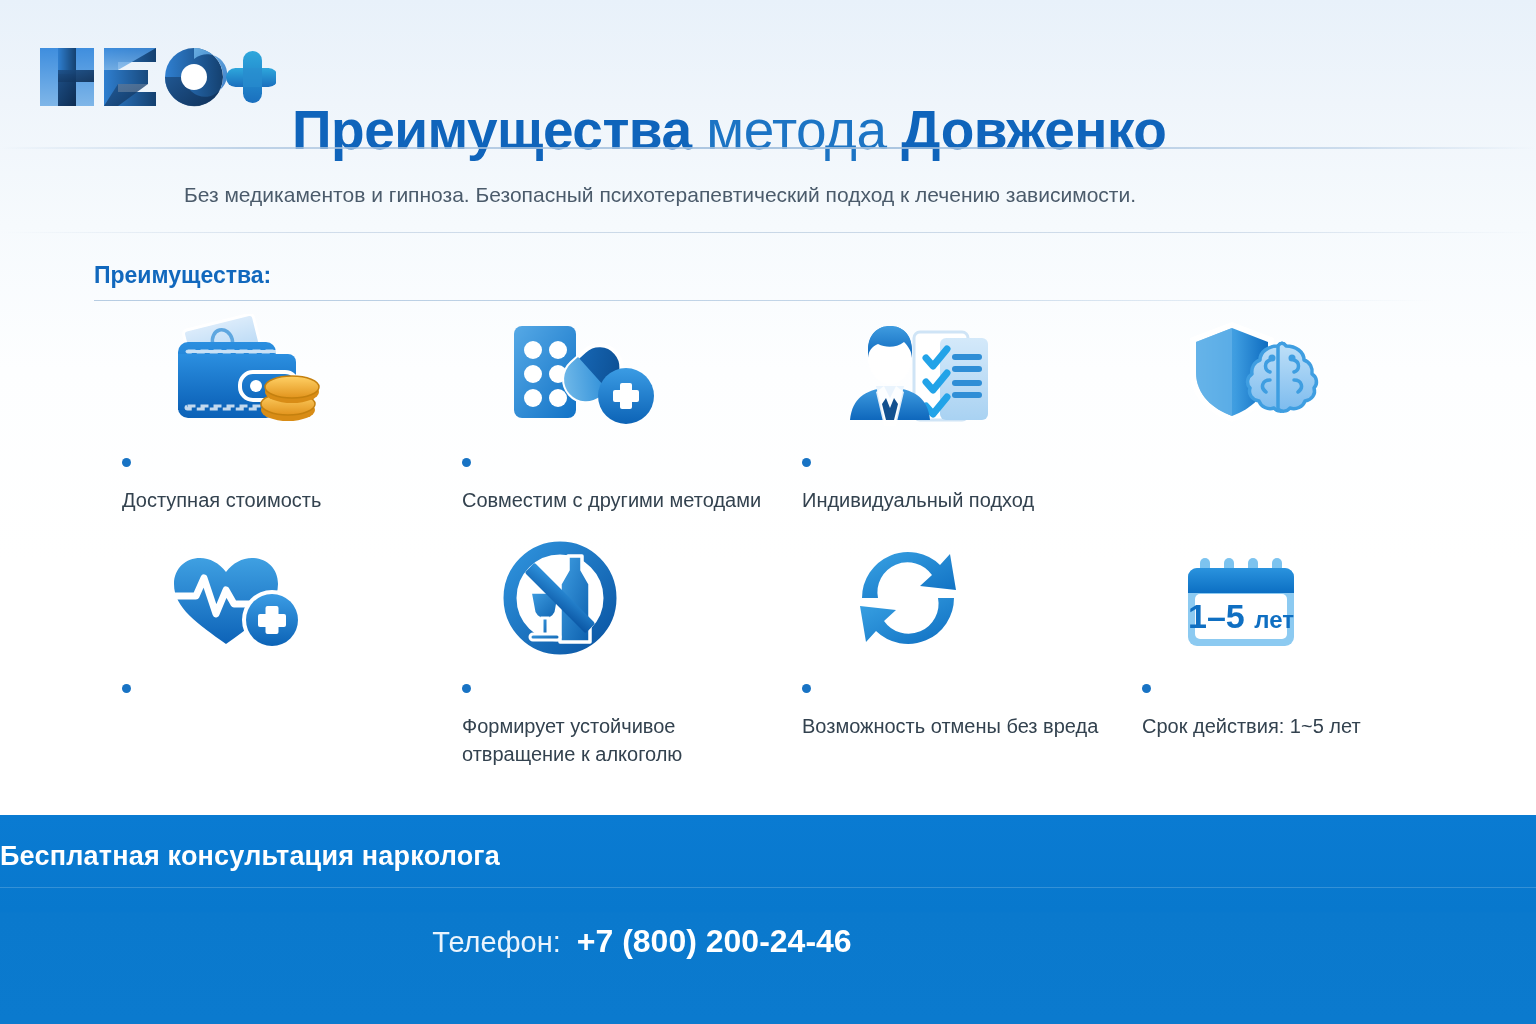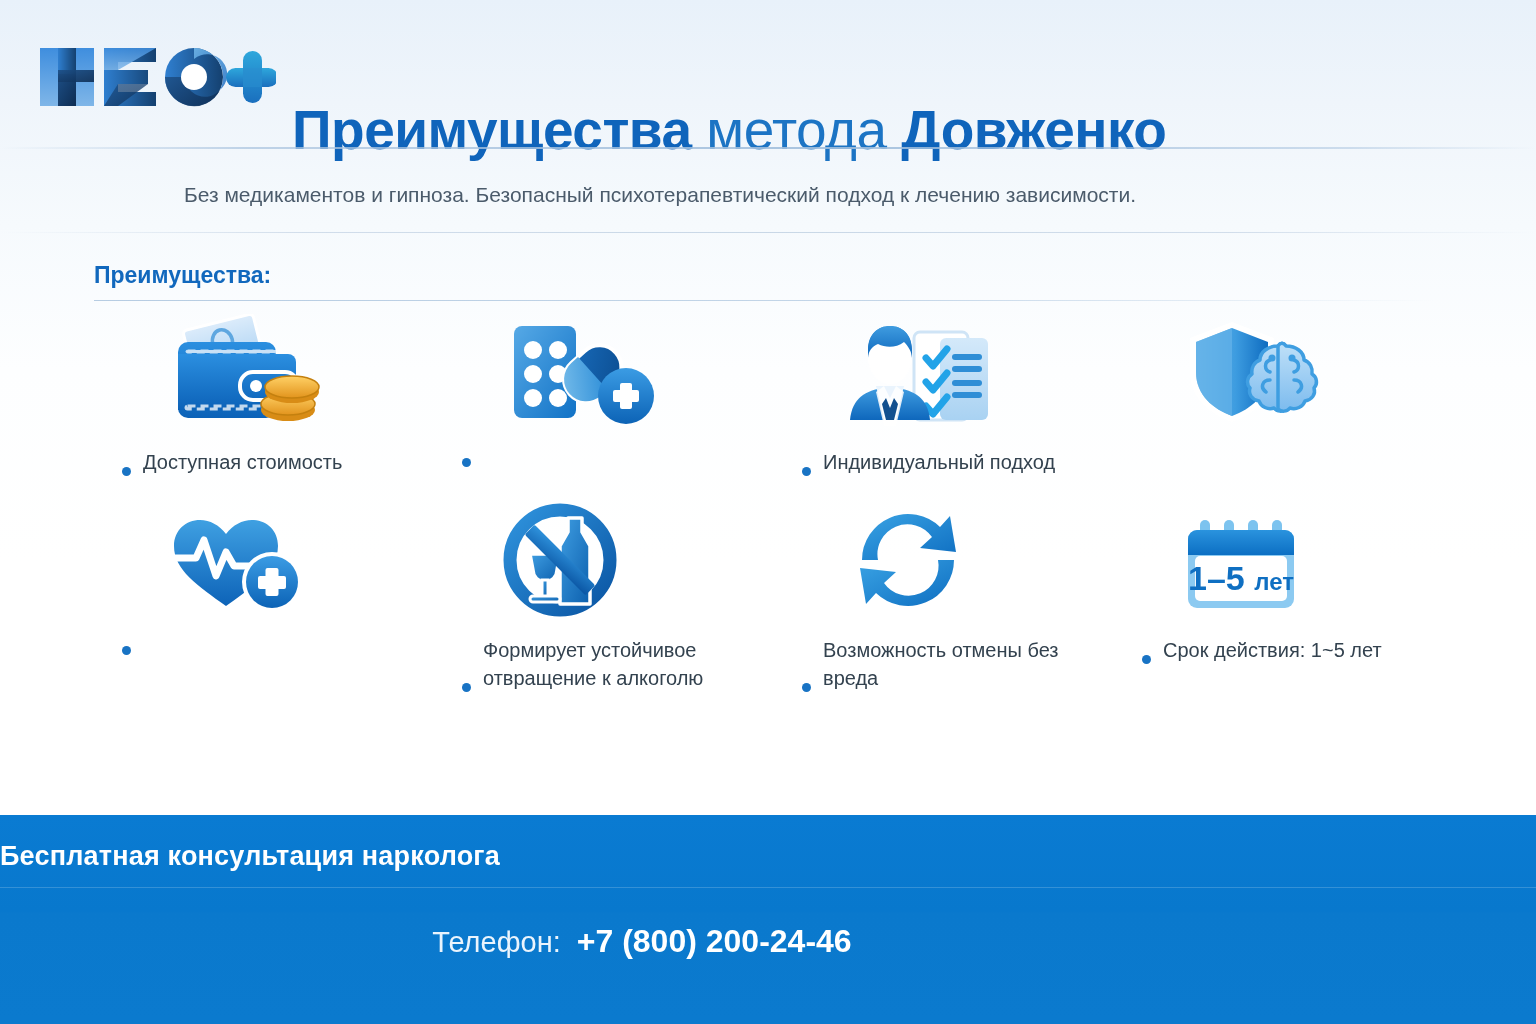--- a/index.html
+++ b/index.html
@@ -67,23 +67,23 @@
   .grid{
     position:absolute;left:96px;top:310px;width:1360px;
   }
   .grid-row{display:flex;align-items:flex-start;}
   .cell{width:340px;box-sizing:border-box;}
   .icon-wrap{
     height:120px;display:flex;align-items:flex-end;justify-content:center;
   }
   .cell .icon-wrap{justify-content:flex-start;padding-left:64px;}
   .label{
-    display:flex;align-items:flex-end;gap:12px;
+    display:flex;align-items:flex-start;gap:19px;
     padding:18px 8px 0 26px;
-    font-size:20px;line-height:28px;color:#33424f;
+    font-size:20px;line-height:28px;color:#33424f;flex-direction:column;
   }
   .bullet{
     flex:0 0 auto;width:9px;height:9px;border-radius:50%;
     background:#1873c4;margin-top:10px;
   }
   .row2 .icon-wrap{height:118px;}
   .grid-row.row2{margin-top:24px;}
   
   .footer{
     position:absolute;left:0;bottom:0;width:1536px;height:209px;
@@ -250,20 +250,21 @@
               <rect x="62" y="38" width="62" height="44" rx="22" fill="url(#caps2)" stroke="#ffffff" stroke-width="4"></rect>
               <path d="M62 60 a22 22 0 0 1 22 -22 h9 v44 h-9 a22 22 0 0 1 -22 -22z" fill="url(#caps1)"></path>
             </g>
             <circle cx="126" cy="82" r="28" fill="url(#plusg)"></circle>
             <rect x="113" y="76" width="26" height="12" rx="2" fill="#ffffff"></rect>
             <rect x="120" y="69" width="12" height="26" rx="2" fill="#ffffff"></rect>
           </svg>
         </div>
         <div class="label">
           <span class="bullet"></span>
+          <span>Совместим с другими методами</span>
         </div>
       </div>
 
       <div class="cell">
         <div class="icon-wrap">
           <svg width="170" height="116" viewBox="0 0 170 116">
             <defs>
               <linearGradient id="pg" x1="0" y1="0" x2="0" y2="1">
                 <stop offset="0" stop-color="#3f9ce0"></stop>
                   <stop offset="1" stop-color="#0e67bc"></stop>

